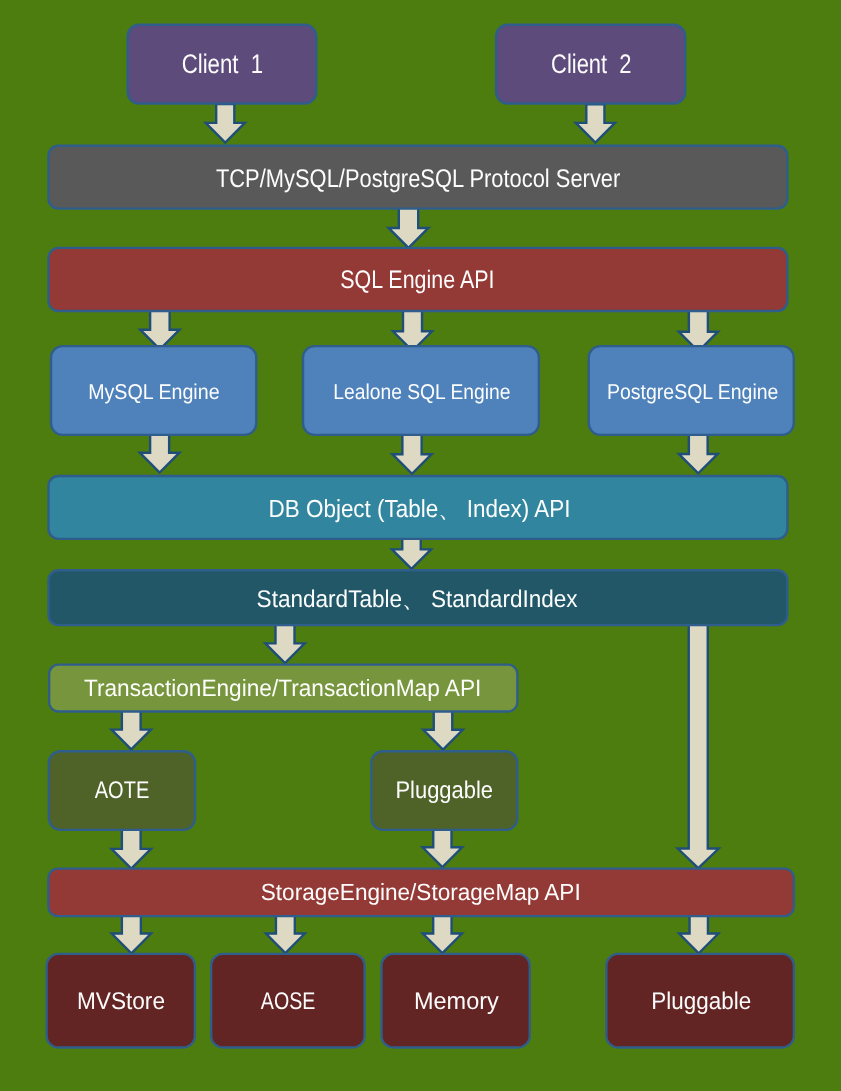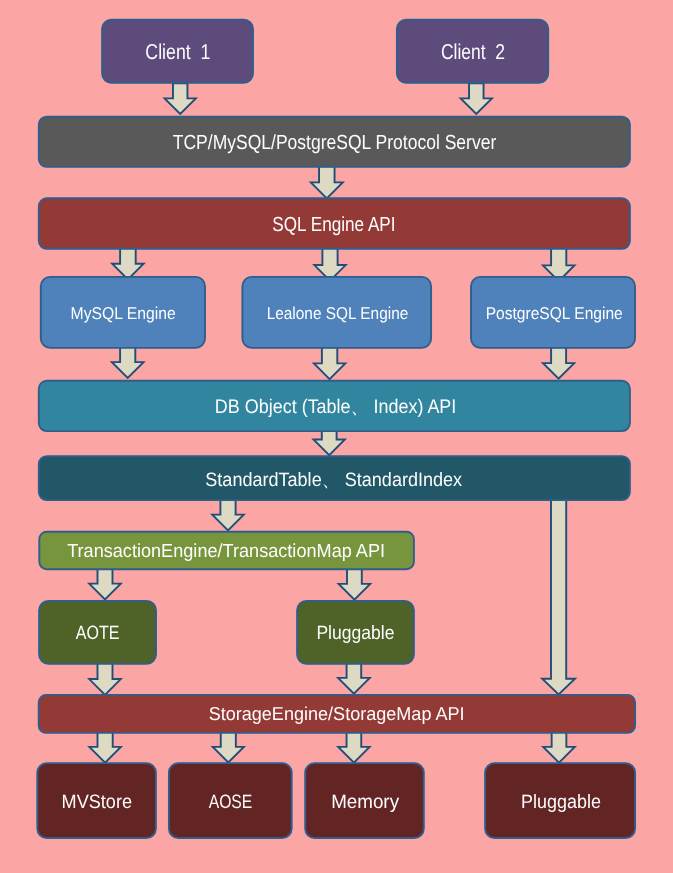--- a/index.html
+++ b/index.html
@@ -1,20 +1,20 @@
 <!DOCTYPE html>
 <html><head>
 <meta charset="utf-8">
 <title>Lealone Architecture Diagram</title>
 <style>
   html,body{margin:0;padding:0;background:#ffffff;}
   body{width:673px;height:873px;overflow:hidden;
        font-family:"Liberation Sans","DejaVu Sans",sans-serif;
        -webkit-font-smoothing:antialiased;}
-  #diagram{position:relative;width:673px;height:873px;background:#fca5a5;}
+  #diagram{position:relative;width:673px;height:873px;background:#4d7c0f;}
   svg{display:block;shape-rendering:geometricPrecision;}
   .boxlabel{font-family:"Liberation Sans","DejaVu Sans",sans-serif;
             text-anchor:middle;white-space:pre;
             -webkit-font-smoothing:antialiased;
             text-rendering:geometricPrecision;
             filter:opacity(100%);}
 </style>
 </head>
 <body>
 

